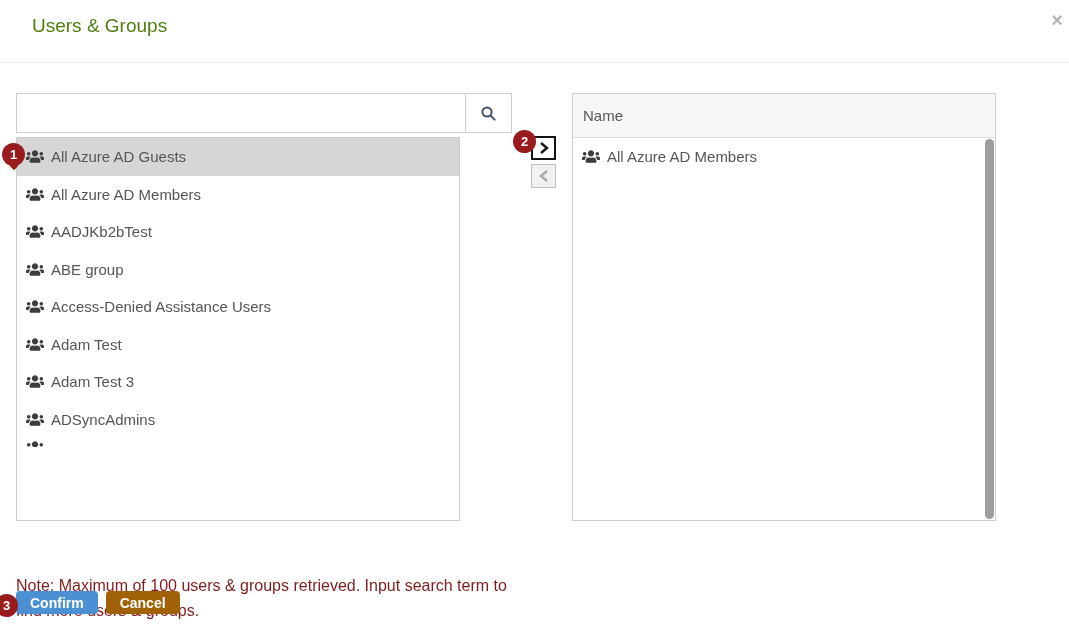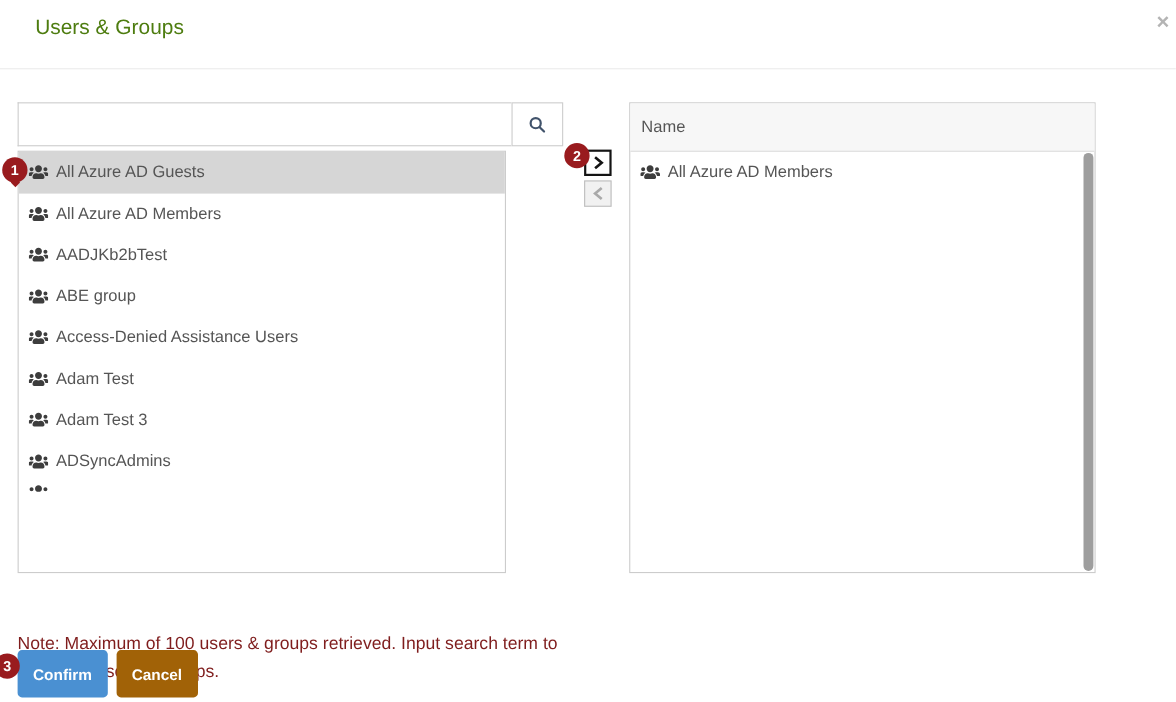--- a/index.html
+++ b/index.html
@@ -90,21 +90,21 @@
     background:#9e9e9e; border-radius:5px;
   }
 
   
   .note {
     position:absolute; left:16px; top:545px; width:500px;
     font-size:16px; line-height:25px; color:#7f1d1d;margin-top:28px;
   }
   .actions { position:absolute; left:16px; top:591px; display:flex; gap:8px; }
   .btn {
-    height:43px; padding:0 14px;
+    height:23px; padding:0 14px;
     border:none; border-radius:4px;
     font-family:"Liberation Sans", sans-serif;
     font-size:14px; font-weight:700; color:#ffffff;
     cursor:pointer;
   }
   .btn.confirm { background:#4a90d2; }
   .btn.cancel  { background:#a16207; }
 
   
   .badge {

